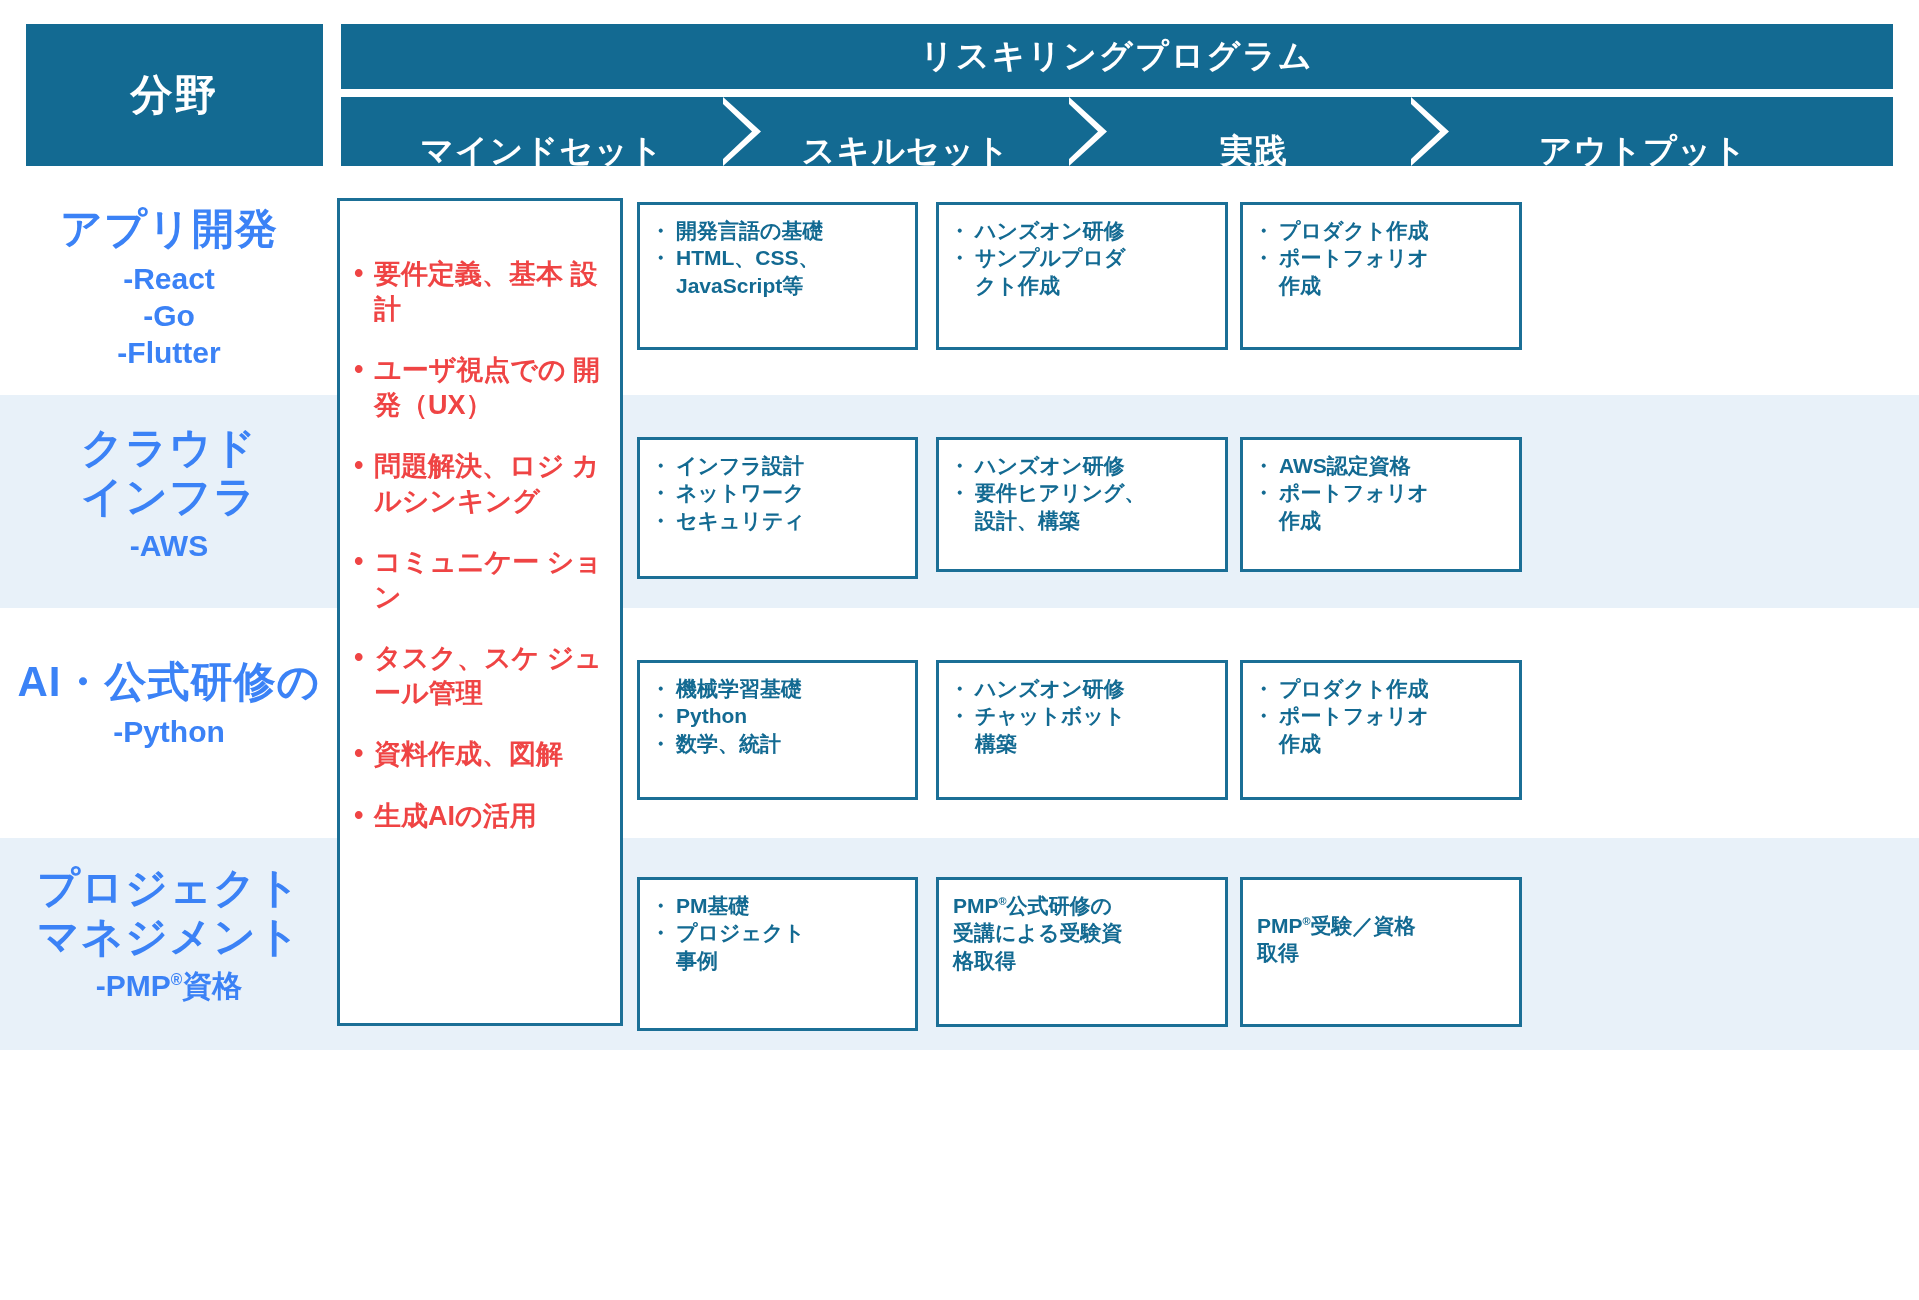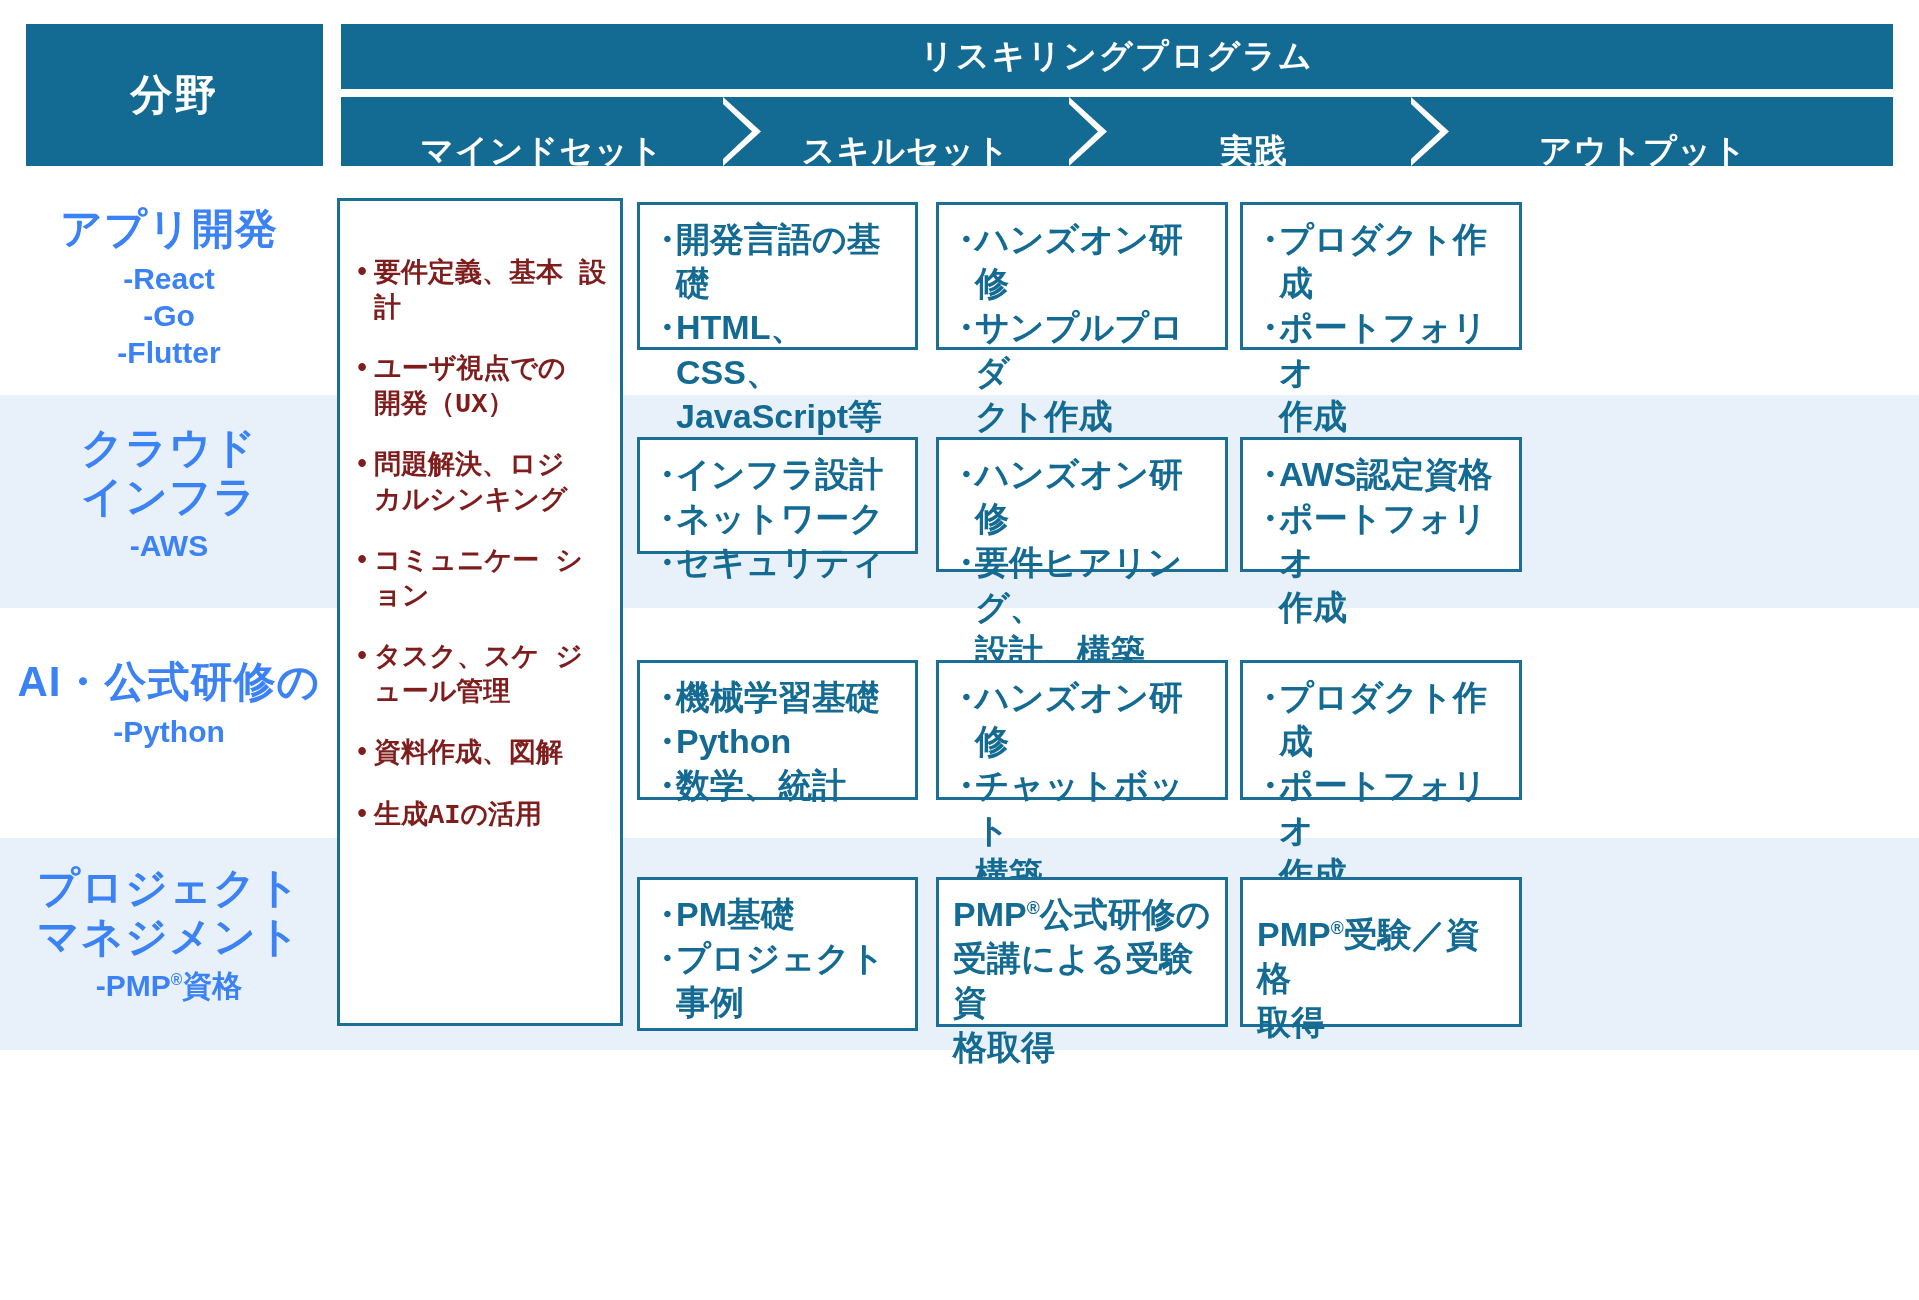--- a/index.html
+++ b/index.html
@@ -134,29 +134,28 @@
     background: #ffffff;
     box-sizing: border-box;
     padding: 56px 12px 14px 14px;
   }
   .mindset-list {
     margin: 0;
     padding: 0;
     list-style: none;
   }
   .mindset-list li {
-    color: #7f1d1d;
+    color: #ef4444;
     font-size: 27px;
     font-weight: bold;
     line-height: 1.28;
     margin-bottom: 27px;
     padding-left: 20px;
     position: relative;
     letter-spacing: 0px;
-    font-family: Liberation Mono, monospace;
   }
   .mindset-list li::before {
     content: "\2022";
     position: absolute;
     left: 0;
     top: -1px;
     font-size: 27px;
   }
 
   .cell-box {
@@ -166,21 +165,21 @@
     box-sizing: border-box;
     padding: 12px 10px 10px 14px;
   }
   .cell-list {
     margin: 0;
     padding: 0;
     list-style: none;
   }
   .cell-list li {
     color: #136a92;
-    font-size: 34px;
+    font-size: 21px;
     font-weight: bold;
     line-height: 1.3;
     padding-left: 22px;
     position: relative;
     letter-spacing: 0px;
   }
   .cell-list li::before {
     content: "\30FB";
     position: absolute;
     left: -4px;
@@ -308,21 +307,21 @@
     </ul>
   </div>
   <div class="cell-box" style="left:1240px; top:202px; width:282px; height:148px;">
     <ul class="cell-list">
       <li>プロダクト作成</li>
       <li>ポートフォリオ</li>
       <li class="cont">作成</li>
     </ul>
   </div>
 
-  <div class="cell-box" style="left:637px; top:437px; width:281px; height:117px;">
+  <div class="cell-box" style="left:637px; top:437px; width:281px; height:142px;">
     <ul class="cell-list">
       <li>インフラ設計</li>
       <li>ネットワーク</li>
       <li>セキュリティ</li>
     </ul>
   </div>
   <div class="cell-box" style="left:936px; top:437px; width:292px; height:135px;">
     <ul class="cell-list">
       <li>ハンズオン研修</li>
       <li>要件ヒアリング、</li>

